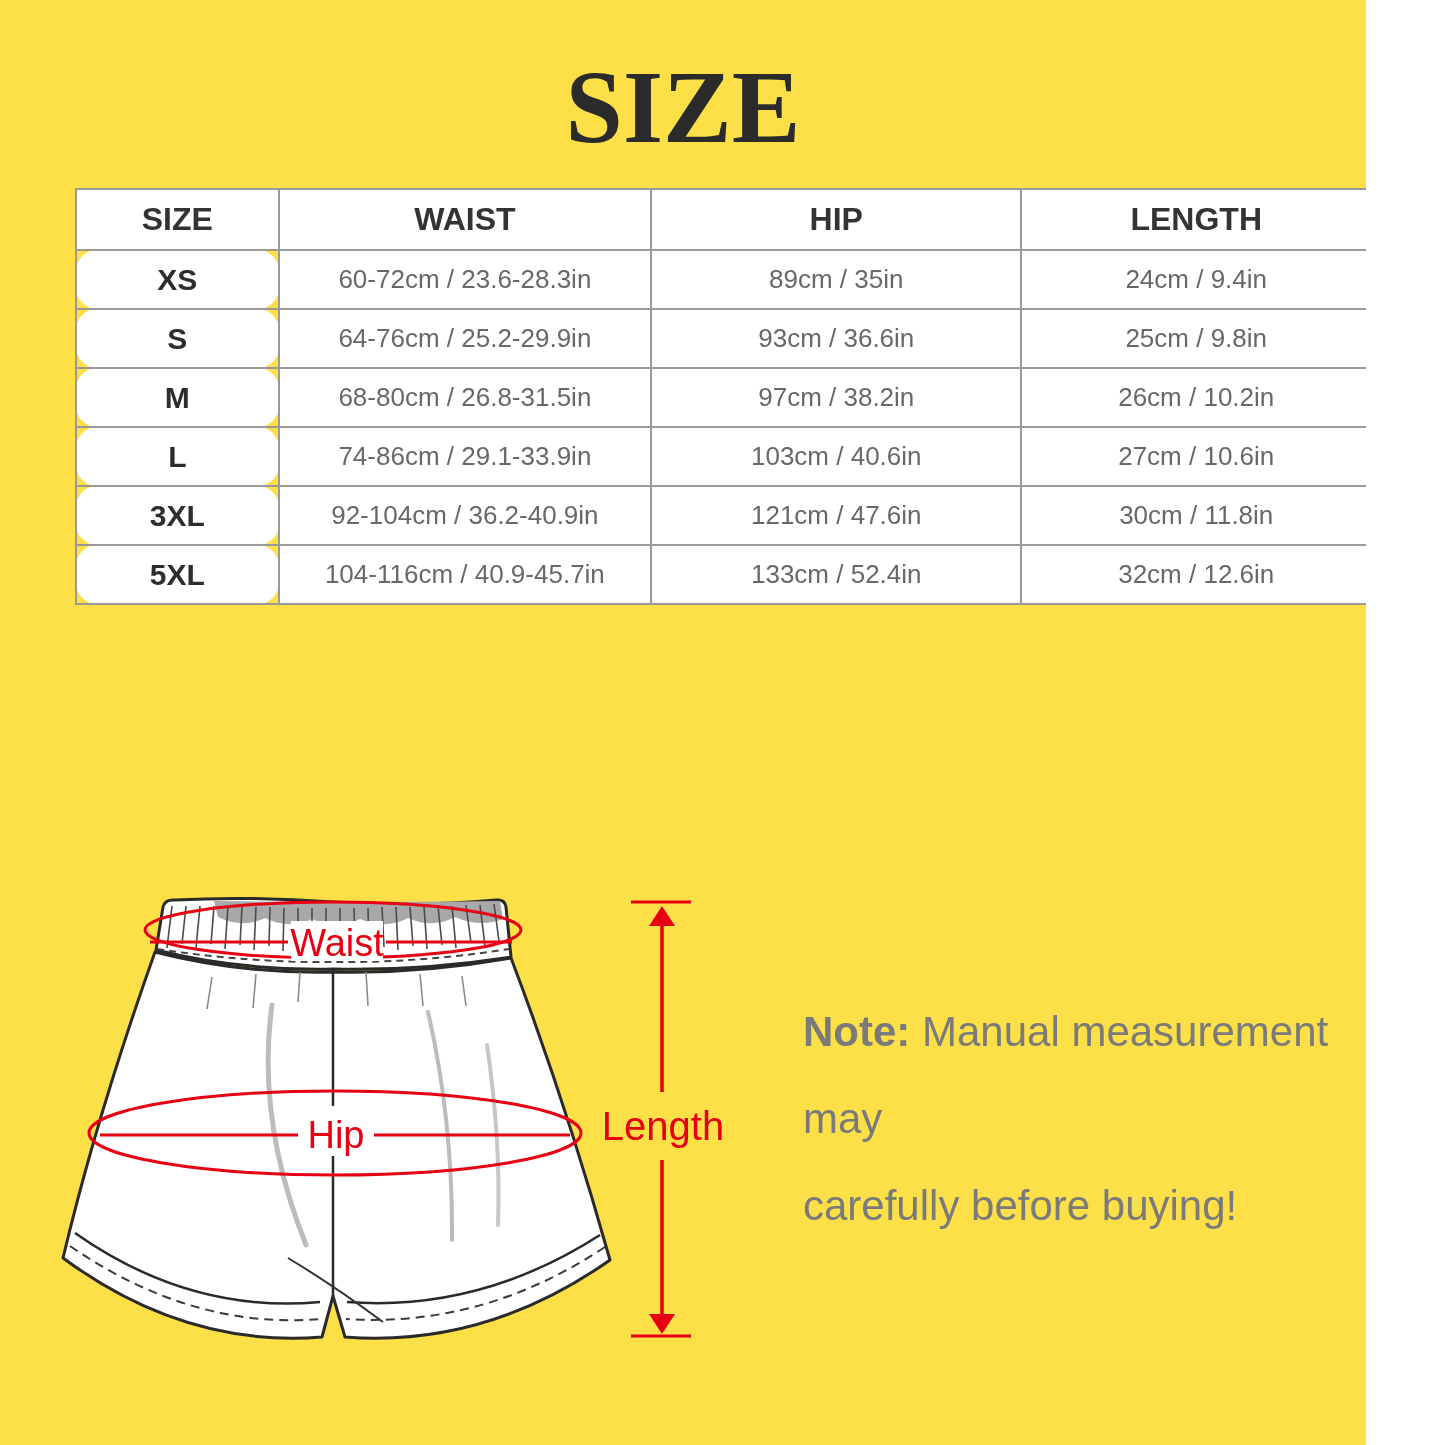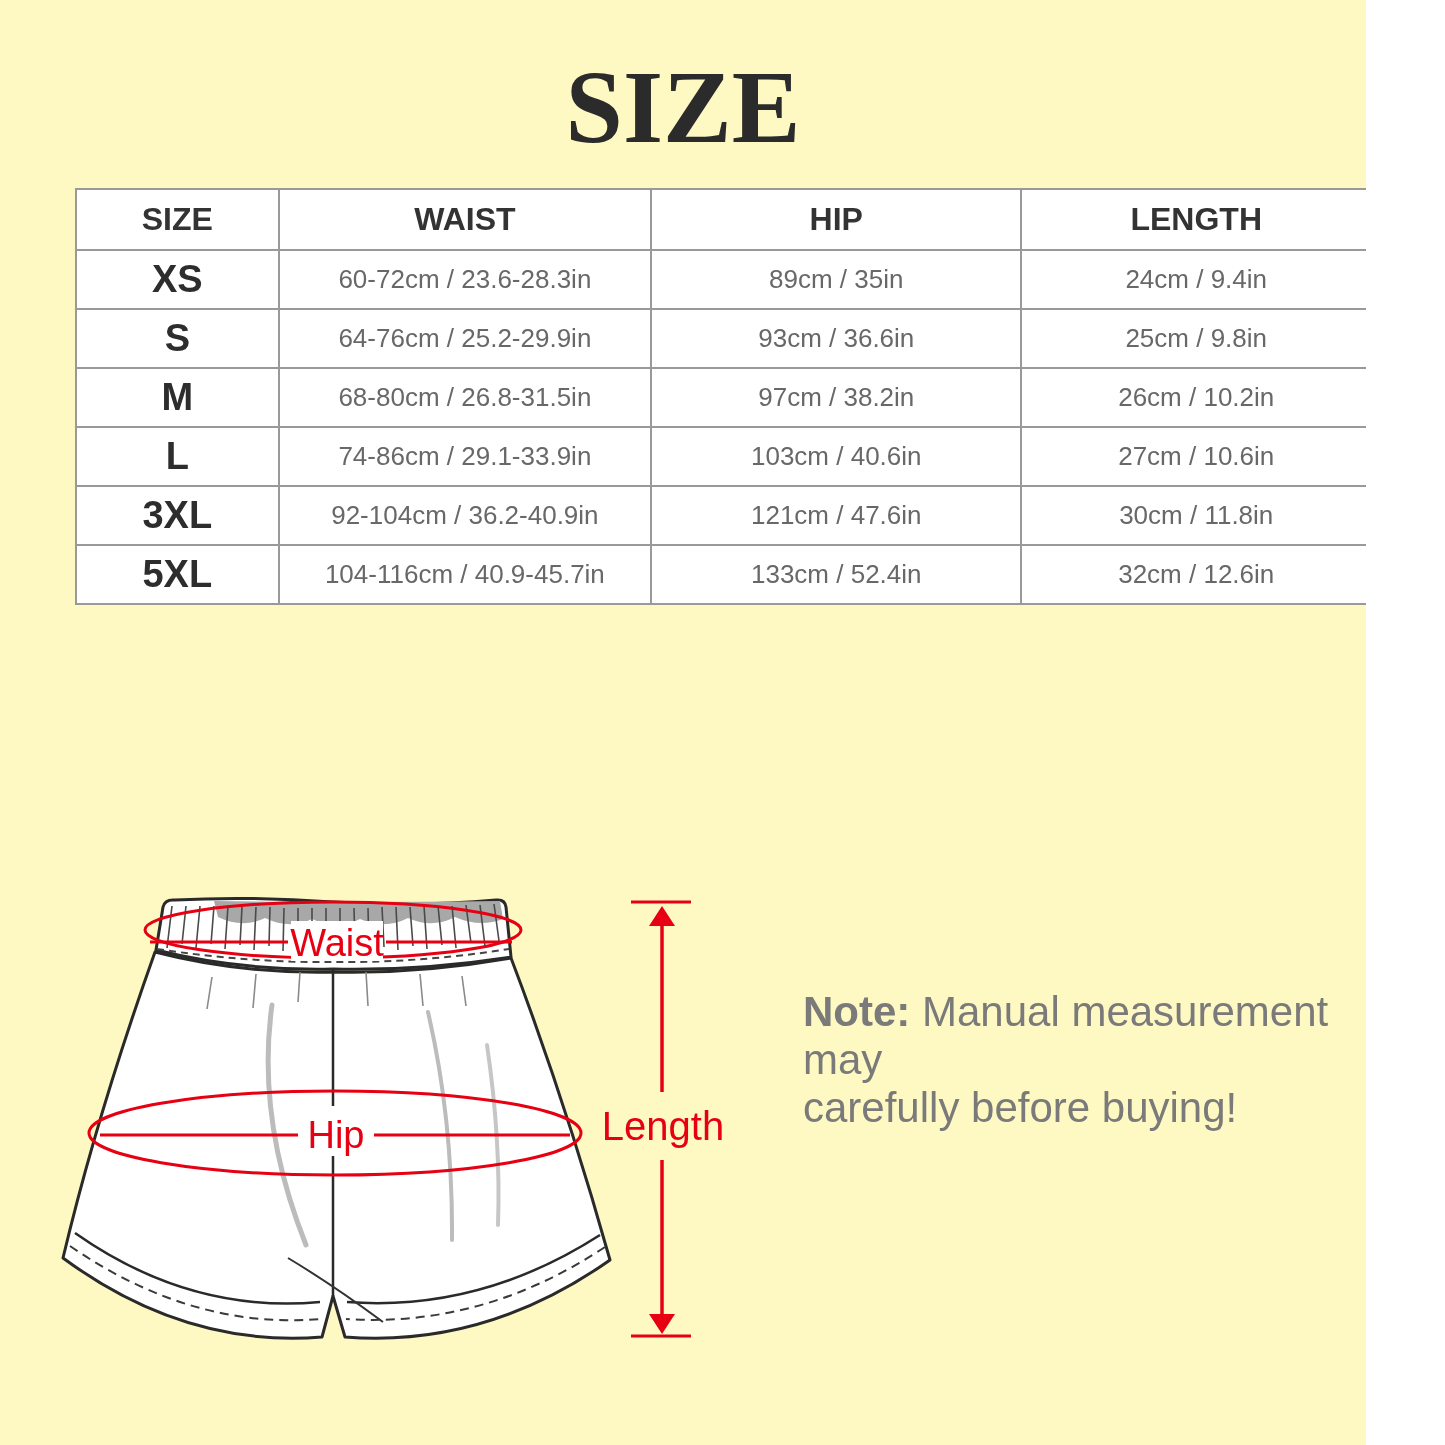--- a/index.html
+++ b/index.html
@@ -1,17 +1,17 @@
 <!DOCTYPE html>
 <html><head>
 <meta charset="utf-8">
 <style>
   html,body{margin:0;padding:0;background:#fff;}
   #canvas{
-    position:relative;width:1366px;height:1445px;background:#fef9c3;overflow:hidden;
+    position:relative;width:1366px;height:1445px;background:#fde047;overflow:hidden;
     font-family:"Liberation Sans","DejaVu Sans",sans-serif;
   }
   .page-title{
     position:absolute;left:0;right:0;top:56px;margin:0;
     text-align:center;
     font-family:"Liberation Serif","DejaVu Serif",serif;
     font-weight:bold;font-size:103px;line-height:1;color:#2b2b2b;letter-spacing:0px;
   }
   table.size-table{
     position:absolute;left:75px;top:188px;width:1297px;
@@ -21,27 +21,27 @@
     border:2px solid #999;text-align:center;vertical-align:middle;
     padding:0;background:#fff;
   }
   table.size-table th{
     height:59px;font-size:32px;font-weight:bold;color:#333;
   }
   table.size-table td{
     height:57px;font-size:26px;color:#686868;font-weight:normal;
   }
   table.size-table td.size-col{
-    font-size:38px;font-weight:bold;color:#2d2d2d;
+    font-size:30px;font-weight:bold;color:#2d2d2d;border-radius:21px;
   }
   col.c-size{width:15.65%;} col.c-waist{width:28.76%;}
   col.c-hip{width:28.6%;}  col.c-length{width:26.99%;}
   .note-block{
     position:absolute;left:803px;top:988px;width:575px;
-    font-size:42px;line-height:48px;color:#7a7a7a;
+    font-size:42px;line-height:87px;color:#7a7a7a;
   }
   .note-block p{margin:0;}
   .note-bold{font-weight:bold;}
   svg text{font-family:"Liberation Sans","DejaVu Sans",sans-serif;}
 </style>
 </head>
 <body>
 
 <div id="canvas">
 

